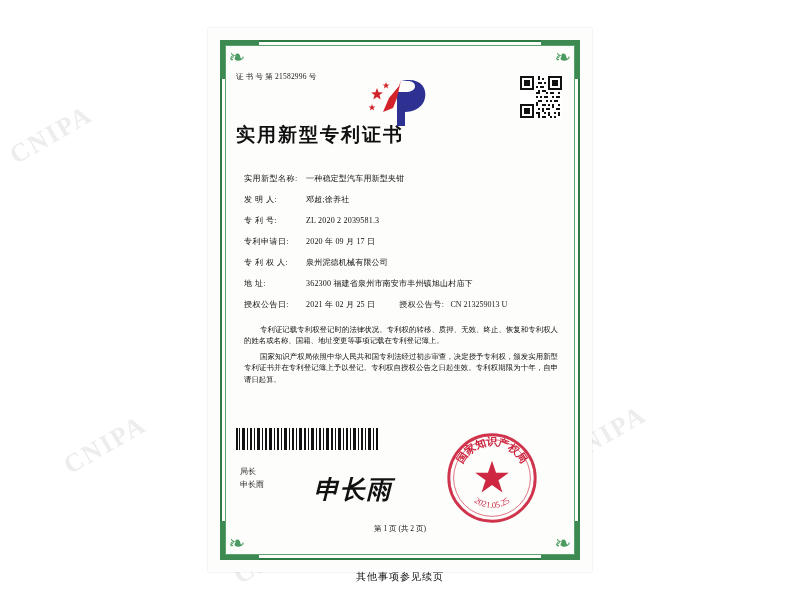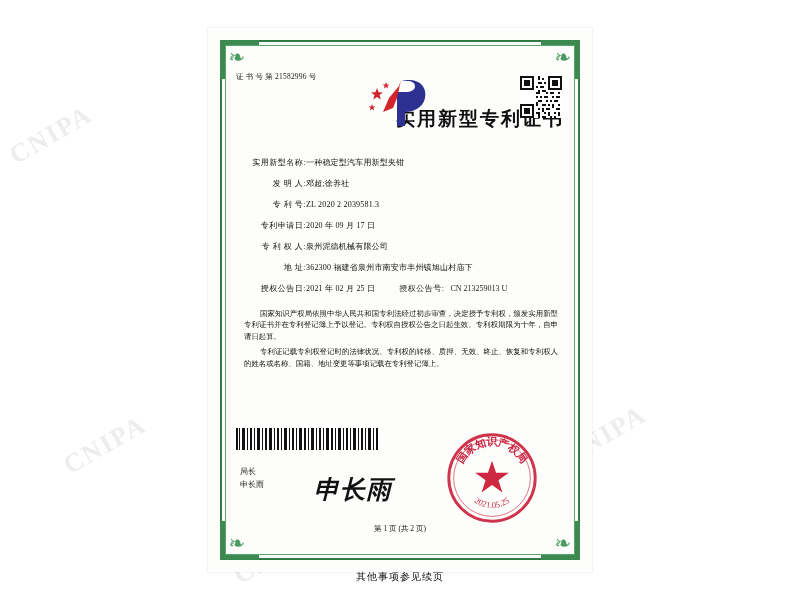--- a/index.html
+++ b/index.html
@@ -100,40 +100,39 @@
   }
   
   .qr {
     position: absolute;
     right: 2px;
     top: 22px;
     width: 42px;
     height: 42px;
   }
   .title {
-    text-align: right;
+    text-align: left;
     font-size: 19px;
     font-weight: bold;
     letter-spacing: 2px;
     color: #101010;
-    margin-top: 24px;
+    margin-top: 40px;
     font-family: "Liberation Serif", serif;
   }
   .fields {
     margin-top: 26px;
     padding-left: 8px;
     font-size: 8px;
     line-height: 1.25;
   }
   .field-row {
     display: flex;
     align-items: baseline;
     margin-bottom: 11px;
     font-size: 8px;
-    text-align: right;
   }
   .field-label {
     width: 62px;
     flex: 0 0 62px;
     letter-spacing: .5px;
     color: #111;
   }
   .field-value {
     color: #111;
     letter-spacing: .2px;
@@ -333,22 +332,22 @@
           <span class="field-value">362300 福建省泉州市南安市丰州镇旭山村庙下</span>
         </div>
         <div class="field-row dual">
           <span class="field-label">授权公告日:</span>
           <span class="field-value">2021 年 02 月 25 日</span>
           <span class="field-label2">授权公告号:</span>
           <span class="field-value2">CN 213259013 U</span>
         </div>
       </div>
 
+      <div class="para">专利证记载专利权登记时的法律状况。专利权的转移、质押、无效、终止、恢复和专利权人的姓名或名称、国籍、地址变更等事项记载在专利登记簿上。</div>
       <div class="para">国家知识产权局依照中华人民共和国专利法经过初步审查，决定授予专利权，颁发实用新型专利证书并在专利登记簿上予以登记。专利权自授权公告之日起生效。专利权期限为十年，自申请日起算。</div>
-      <div class="para">专利证记载专利权登记时的法律状况。专利权的转移、质押、无效、终止、恢复和专利权人的姓名或名称、国籍、地址变更等事项记载在专利登记簿上。</div>
 
       <svg class="barcode" viewBox="0 0 142 22" shape-rendering="crispEdges">
         <rect width="142" height="22" fill="#fdfdfb"></rect>
         <g fill="#111">
           <rect x="0" y="0" width="2" height="22"></rect>
             <rect x="3" y="0" width="1" height="22"></rect>
           <rect x="6" y="0" width="3" height="22"></rect>
             <rect x="11" y="0" width="1" height="22"></rect>
           <rect x="14" y="0" width="2" height="22"></rect>
             <rect x="18" y="0" width="1" height="22"></rect>

